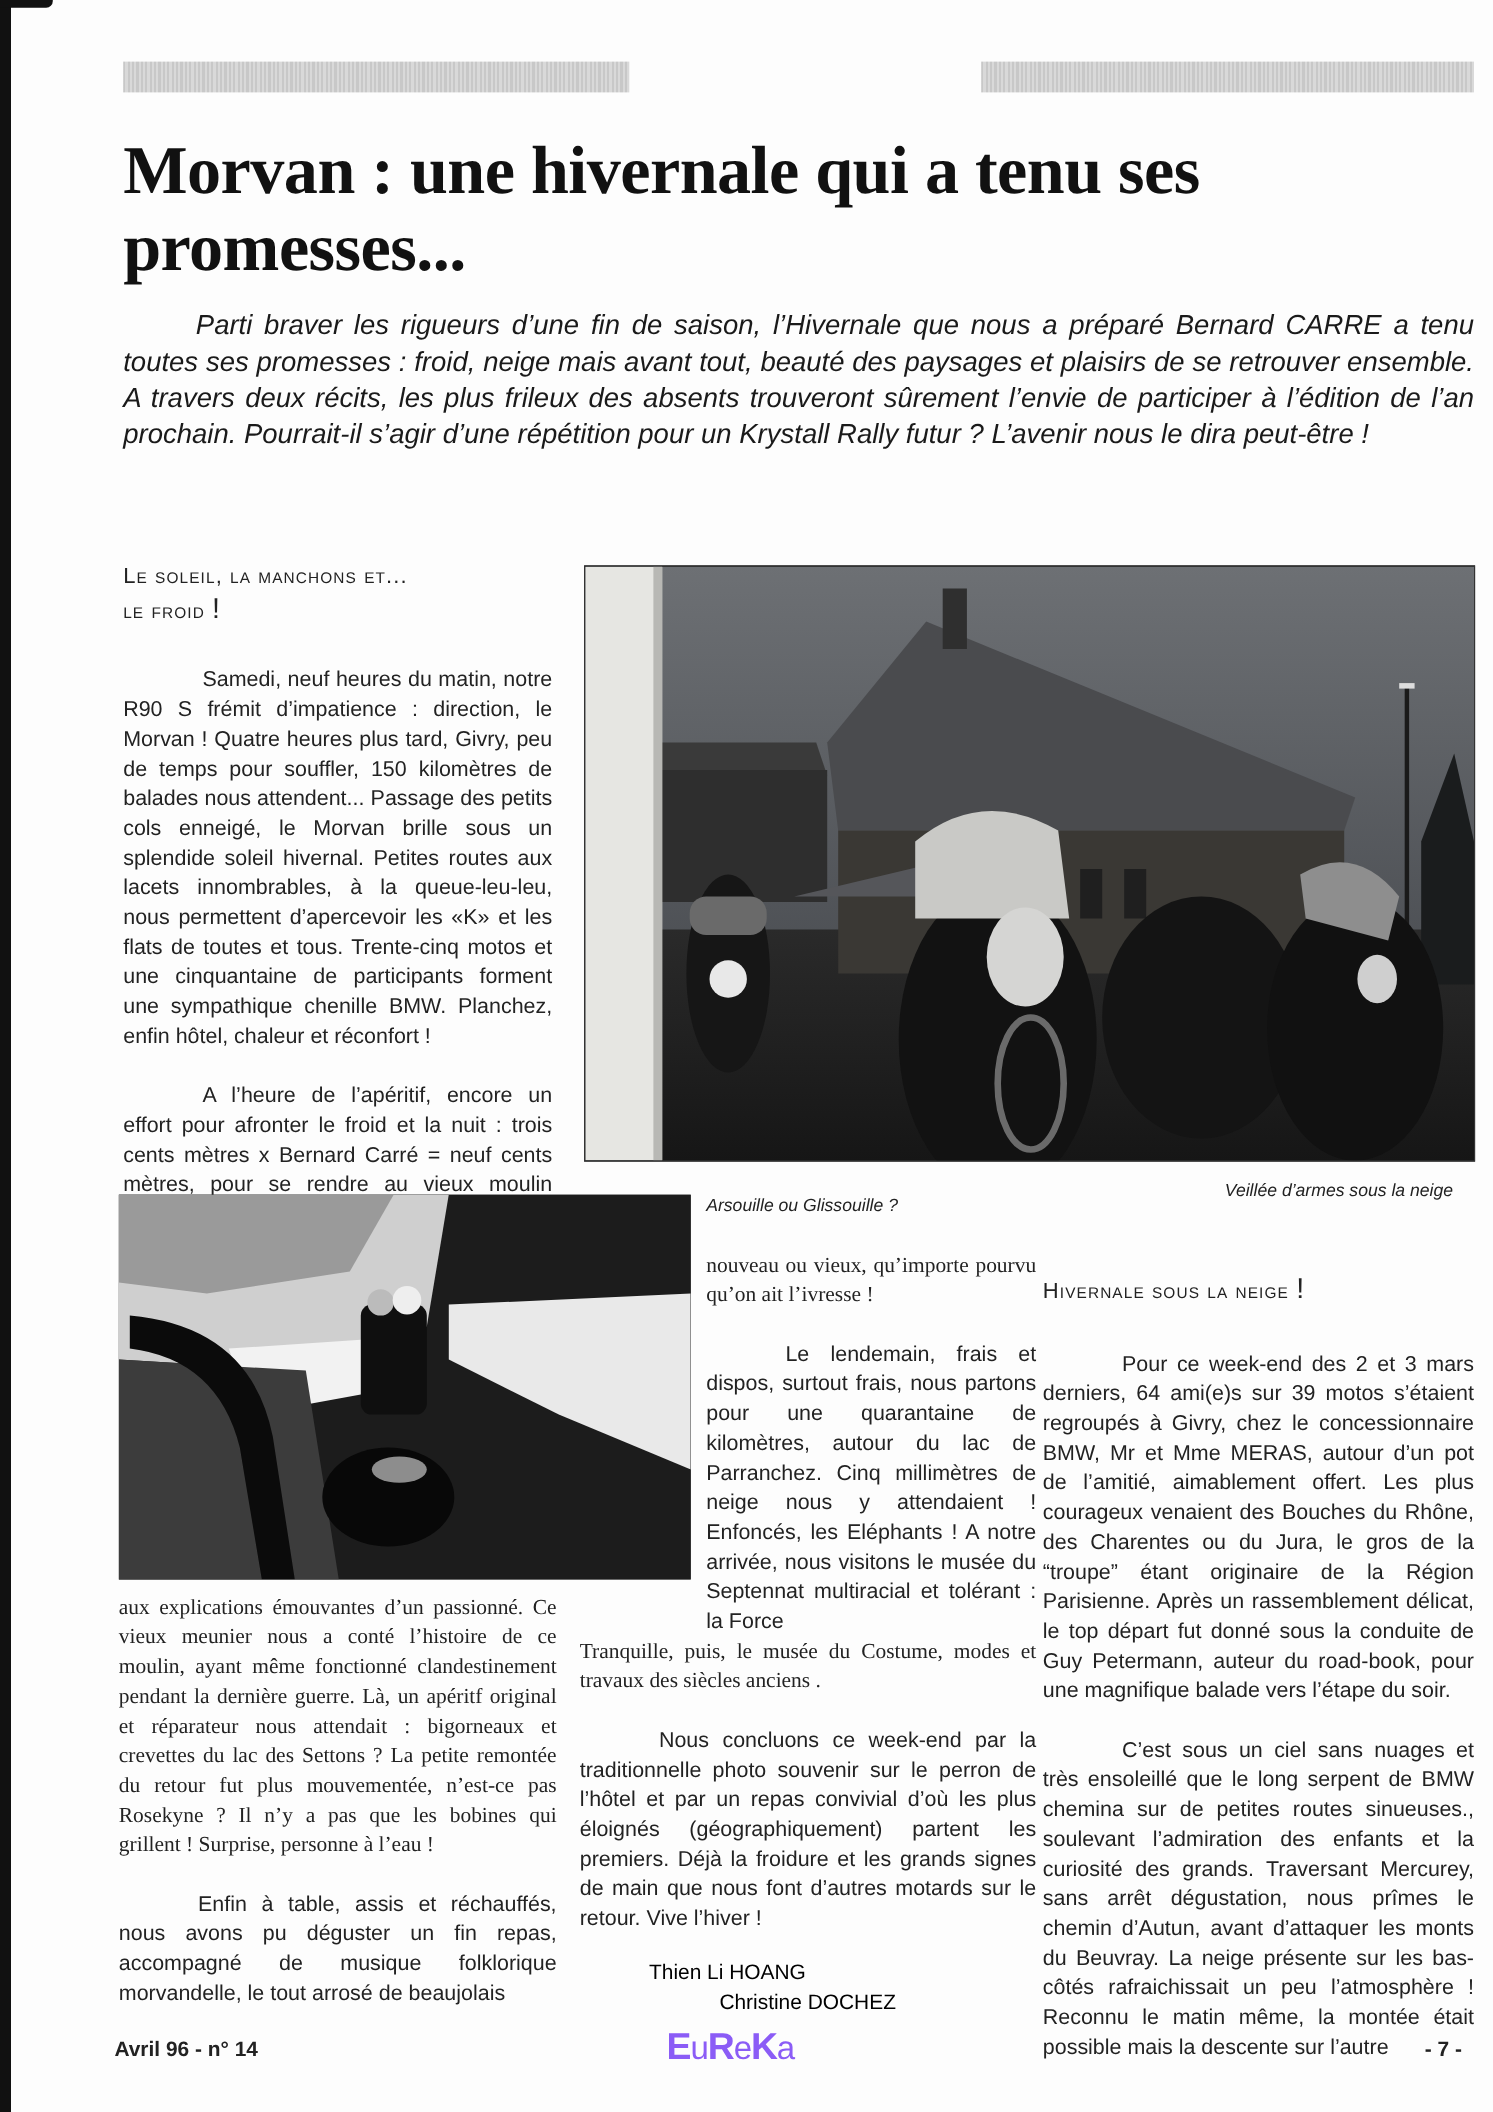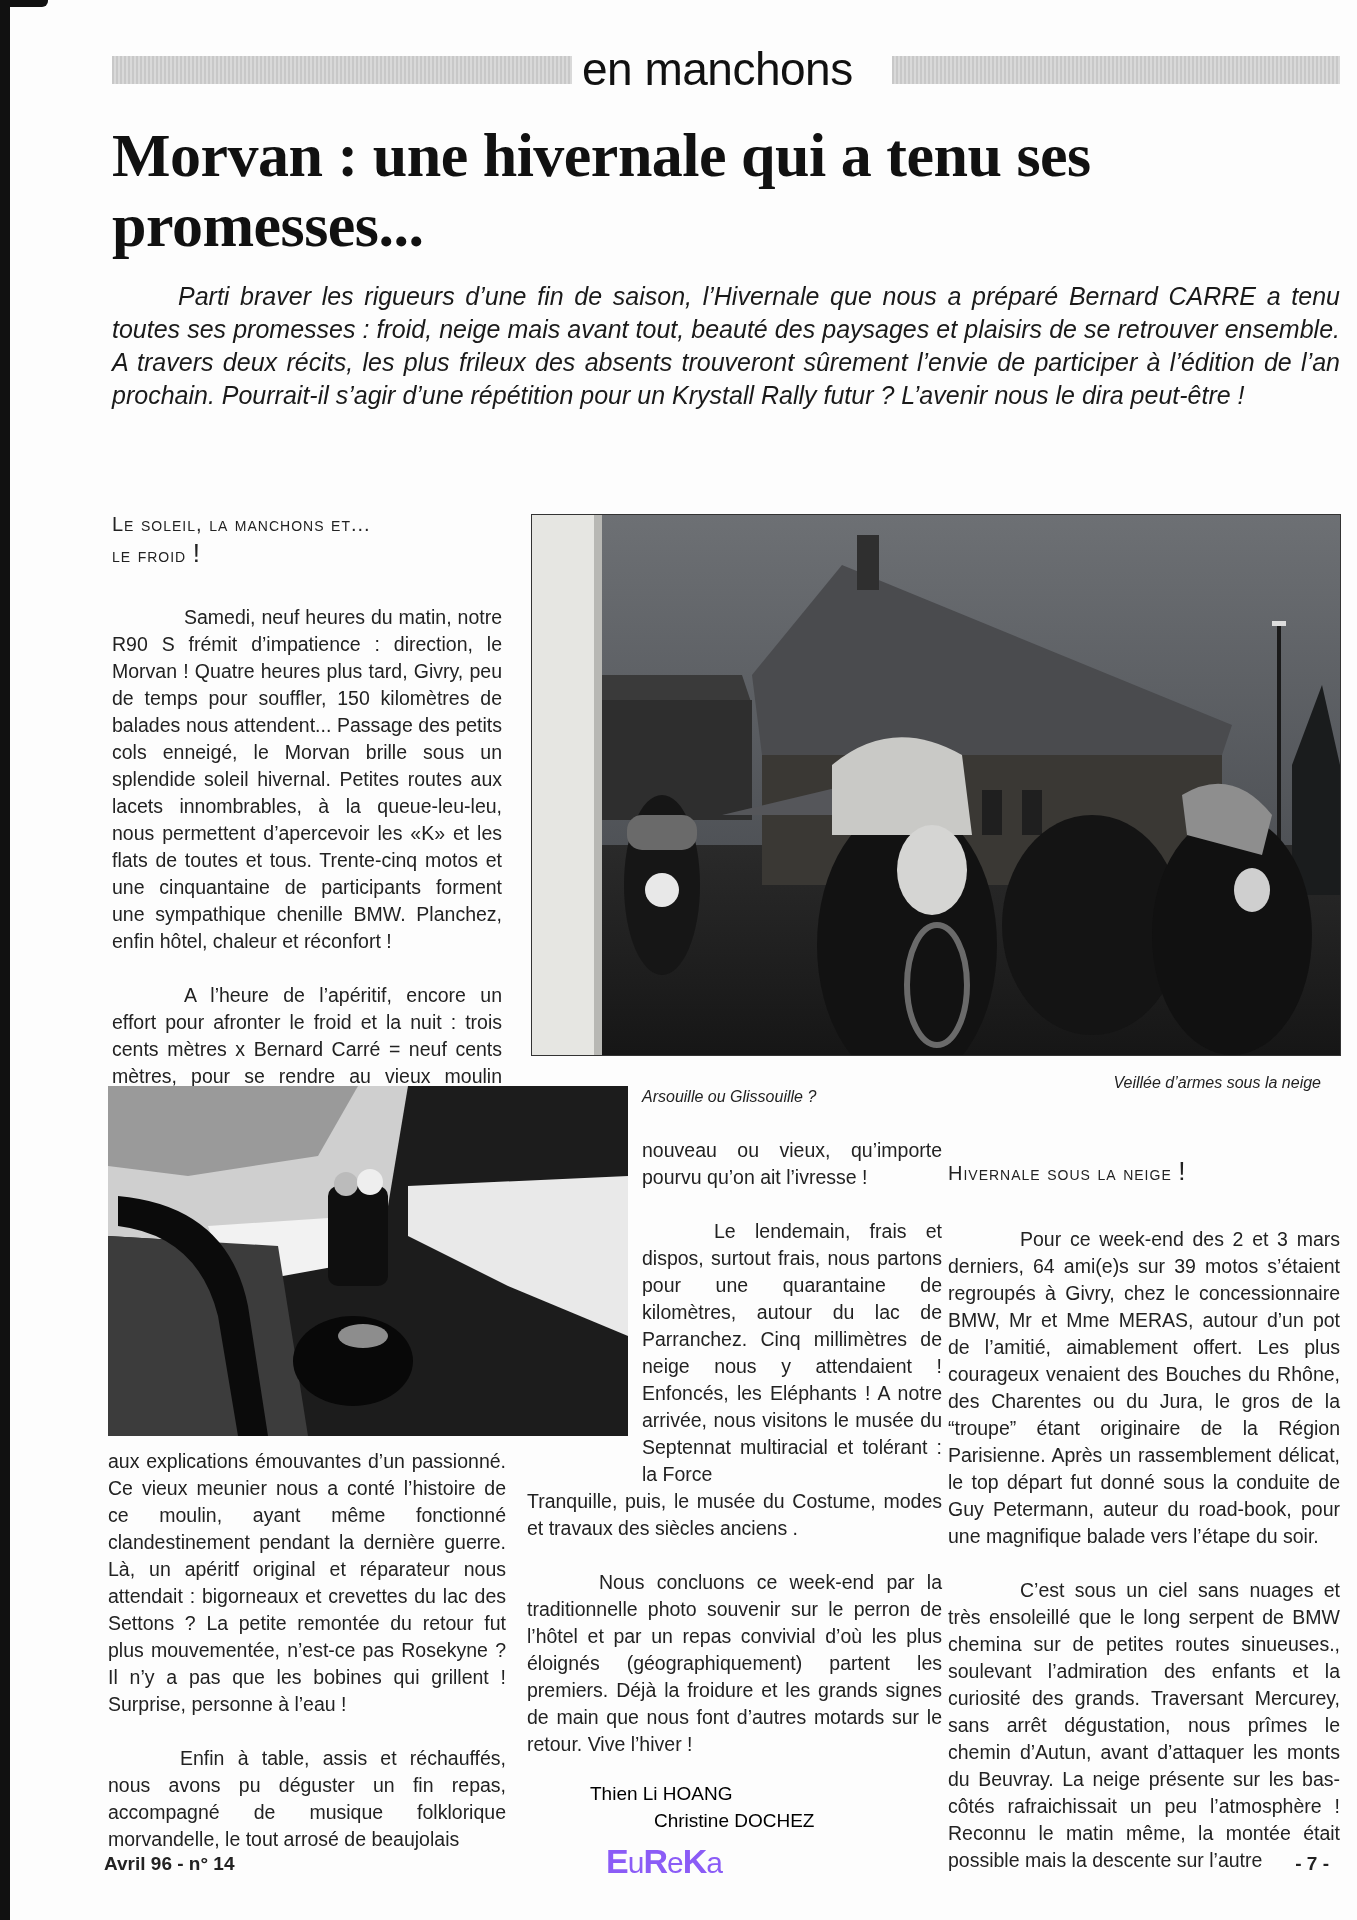--- a/index.html
+++ b/index.html
@@ -10,21 +10,21 @@
     .band { position:absolute; top:4px; height:28px; background:repeating-linear-gradient(90deg,#c8c8c8 0 2px,#d9d9d9 2px 4px); }
     .band.left { left:0; width:460px; }
     .band.right { left:780px; width:448px; }
     .section-label { position:absolute; left:470px; top:-8px; font-size:46px; line-height:50px; color:#111; letter-spacing:-0.5px; }
     .title { position:absolute; left:112px; top:120px; width:1180px; font-size:62px; line-height:70px; font-weight:bold; color:#111; letter-spacing:-0.5px;font-family:Liberation Serif, serif; }
     .intro { position:absolute; left:112px; top:280px; width:1228px; font-size:25px; line-height:33px; font-style:italic; text-align:justify; text-indent:66px; color:#1a1a1a; }
     .subhead { font-size:20px; line-height:29px; font-variant:small-caps; letter-spacing:1px; color:#222; }
     .subhead .bang { font-size:26px; }
     .col-text { font-size:19.5px; line-height:27px; text-align:justify; color:#222; }
     .col-text p { margin:0 0 27px 0; text-indent:72px; }
-    .col-text p.noindent { text-indent:0; }
+    .col-text p.noindent { text-indent:0;font-family:Liberation Serif, serif; }
     .col1-top { position:absolute; left:112px; top:510px; width:390px; }
     .col1-top .subhead { margin-bottom:34px; }
     .photo { position:absolute; overflow:hidden; background:#222; }
     .photo1 { left:531px; top:514px; width:808px; height:540px; border:1px solid #333; }
     .photo2 { left:108px; top:1086px; width:520px; height:350px; }
     .caption { position:absolute; font-size:16px; font-style:italic; color:#222; }
     .cap1 { left:642px; top:1088px; }
     .cap2 { right:36px; top:1074px; }
     .col2 { position:absolute; left:527px; top:1137px; width:415px; }
     .col2 .wrap-block { margin-left:115px; }
@@ -40,21 +40,20 @@
     svg { display:block; }
   </style>
 </head>
 <body>
 
 <div class="scan-edge"></div>
 <div class="scan-top"></div>
 
 <div class="header-band">
   <div class="band left"></div>
-  <div class="section-label">en manchons</div>
   <div class="band right"></div>
 </div>
 
 <h1 class="title" style="margin:0;">Morvan : une hivernale qui a tenu ses promesses...</h1>
 
 <div class="intro">Parti braver les rigueurs d’une fin de saison, l’Hivernale que nous a préparé Bernard CARRE a tenu toutes ses promesses : froid, neige mais avant tout, beauté des paysages et plaisirs de se retrouver ensemble. A travers deux récits, les plus frileux des absents trouveront sûrement l’envie de participer à l’édition de l’an prochain. Pourrait-il s’agir d’une répétition pour un Krystall Rally futur ? L’avenir nous le dira peut-être !</div>
 
 <div class="col1-top col-text">
   <div class="subhead">
     <div>Le soleil, la manchons et...</div>

